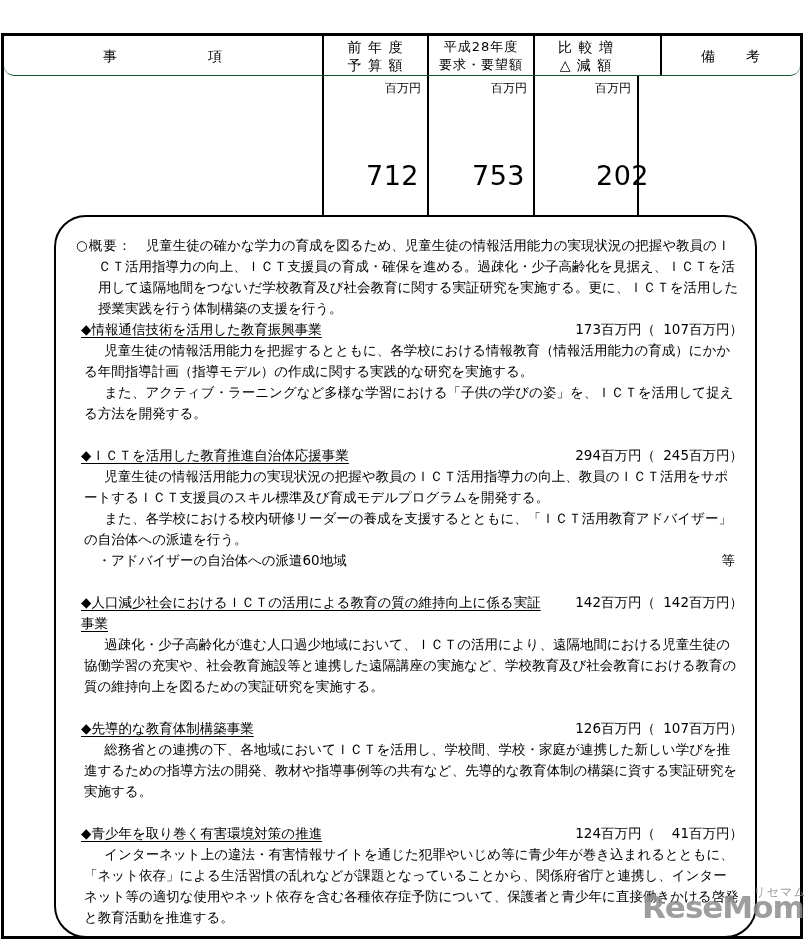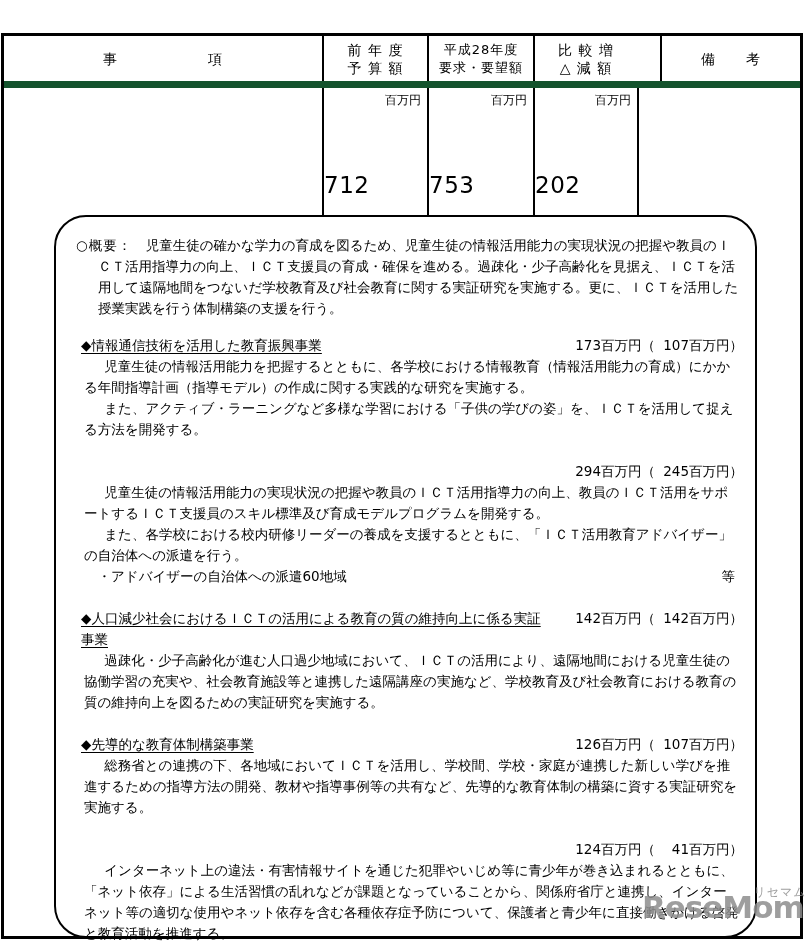--- a/index.html
+++ b/index.html
@@ -16,22 +16,23 @@
   
   .doc-table {
     position: absolute;
     left: 1px; top: 33px;
     width: 802px; height: 906px;
     border: 3px solid #000;
     background: #fff;
   }
   .thead {
     display: flex;
-    height: 52px;
-    border-bottom: 7px solid #14532d;
+    height: 40px;
+    border-bottom: 1px solid #14532d;
+    border-radius: 10px;
   }
   .th {
     display: flex;
     flex-direction: column;
     align-items: center;
     justify-content: center;
     font-size: 14px;
     line-height: 18px;
     letter-spacing: 1px;
     white-space: nowrap;
@@ -73,21 +74,22 @@
     font-weight: 600;
     line-height: 28px;
     letter-spacing: 0.5px;
     white-space: nowrap;
   }
   .item-title .line2 { padding-left: 48px; }
 
   .amount-cell {
     position: absolute;
     top: 84px;
-    font-size: 23px;
+    font-size: 27px;
+    text-align: right;
     padding-right: 8px;
     letter-spacing: 0.5px;
   }
   .amount-prev    { left: 320px; width: 103px; }
   .amount-request { left: 425px; width: 104px; }
   .amount-diff    { left: 531px; width: 122px; }
 
   
   .round-box {
     position: absolute;
@@ -97,21 +99,20 @@
     border-radius: 32px;
     background: #fff;
     z-index: 5;
     padding: 18px 16px 10px 20px;
     font-size: 13.5px;
     line-height: 21px;
   }
   .overview {
     padding-left: 22px;
     text-indent: -22px;
-    margin-bottom: 16px;
   }
   .overview .ov-label { letter-spacing: 1px; }
 
   .section { position: relative; margin-left: 5px; margin-bottom: 21px; }
   .section-head { position: relative; padding-right: 185px; min-height: 21px; }
   .section-title { text-decoration: underline; text-underline-offset: 3px; }
   .section-amount {
     position: absolute;
     right: -4px; top: 0;
     display: flex;
@@ -212,20 +213,21 @@
       </span>
     </div>
     <div class="section-body">
       <p>児童生徒の情報活用能力を把握するとともに、各学校における情報教育（情報活用能力の育成）にかかる年間指導計画（指導モデル）の作成に関する実践的な研究を実施する。</p>
       <p>また、アクティブ・ラーニングなど多様な学習における「子供の学びの姿」を、ＩＣＴを活用して捉える方法を開発する。</p>
     </div>
   </div>
 
   <div class="section">
     <div class="section-head">
+      <span class="section-title">◆ＩＣＴを活用した教育推進自治体応援事業</span>
       <span class="section-amount">
         <span>294百万円（</span>
           <span class="paren">245百万円）</span>
       </span>
     </div>
     <div class="section-body">
       <p>児童生徒の情報活用能力の実現状況の把握や教員のＩＣＴ活用指導力の向上、教員のＩＣＴ活用をサポートするＩＣＴ支援員のスキル標準及び育成モデルプログラムを開発する。</p>
       <p>また、各学校における校内研修リーダーの養成を支援するとともに、「ＩＣＴ活用教育アドバイザー」の自治体への派遣を行う。</p>
     </div>
     <div class="sub-item">
@@ -256,20 +258,21 @@
           <span class="paren">107百万円）</span>
       </span>
     </div>
     <div class="section-body">
       <p>総務省との連携の下、各地域においてＩＣＴを活用し、学校間、学校・家庭が連携した新しい学びを推進するための指導方法の開発、教材や指導事例等の共有など、先導的な教育体制の構築に資する実証研究を実施する。</p>
     </div>
   </div>
 
   <div class="section">
     <div class="section-head">
+      <span class="section-title">◆青少年を取り巻く有害環境対策の推進</span>
       <span class="section-amount">
         <span>124百万円（</span>
           <span class="paren">41百万円）</span>
       </span>
     </div>
     <div class="section-body">
       <p>インターネット上の違法・有害情報サイトを通じた犯罪やいじめ等に青少年が巻き込まれるとともに、「ネット依存」による生活習慣の乱れなどが課題となっていることから、関係府省庁と連携し、インターネット等の適切な使用やネット依存を含む各種依存症予防について、保護者と青少年に直接働きかける啓発と教育活動を推進する。</p>
     </div>
   </div>
 

